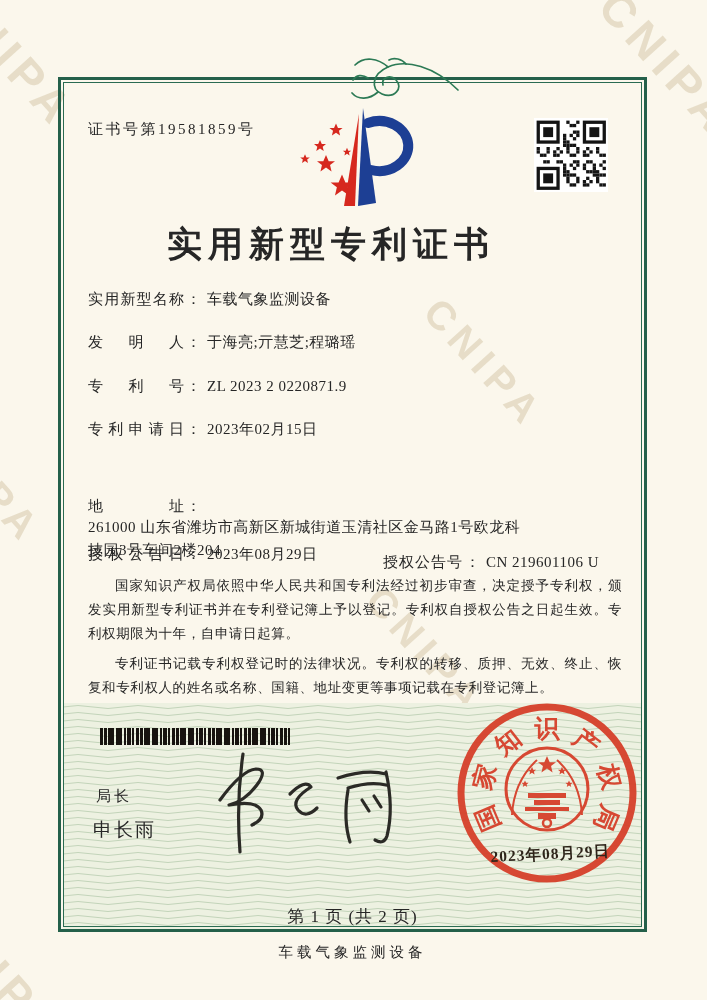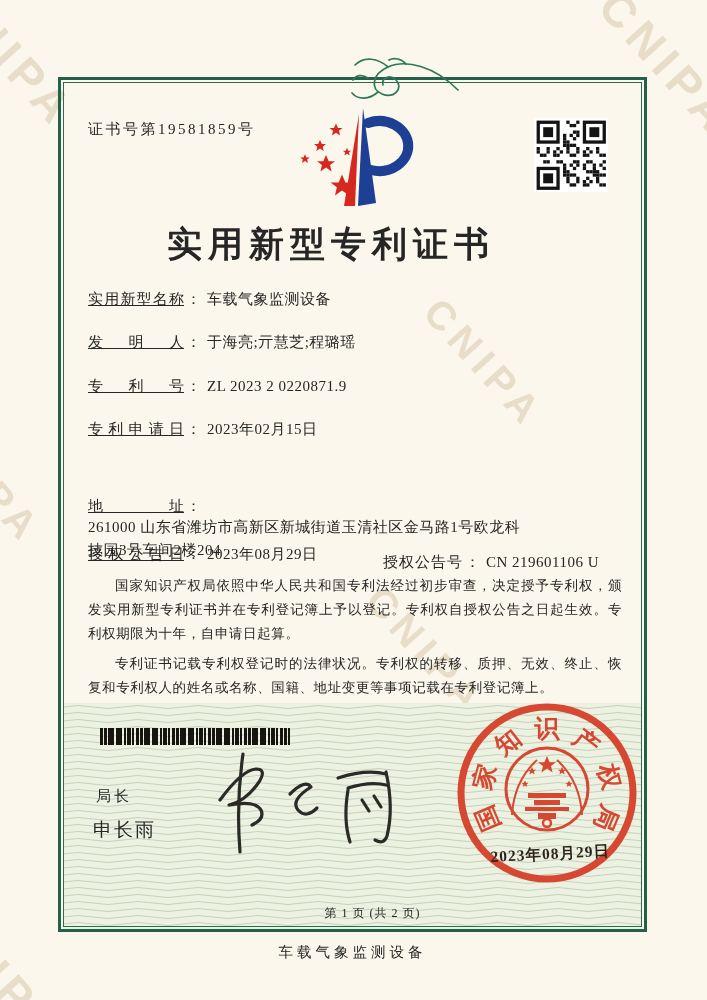--- a/index.html
+++ b/index.html
@@ -21,21 +21,21 @@
 
   .cert-no{position:absolute;left:88px;top:120px;font-size:15px;letter-spacing:2.5px;z-index:2;}
 
   .logo{position:absolute;left:292px;top:106px;width:140px;height:106px;z-index:2;}
   .qr{position:absolute;left:534px;top:118px;width:74px;height:74px;z-index:2;background:#fff;}
 
   .title{position:absolute;left:58px;top:221px;width:546px;text-align:center;
          font-size:35px;font-weight:bold;letter-spacing:6px;z-index:2;}
 
   .frow{position:absolute;left:88px;width:545px;font-size:15px;z-index:2;}
-  .flabel{display:inline-block;width:96px;text-align:justify;text-align-last:justify;vertical-align:top;text-decoration:underline;}
+  .flabel{display:inline-block;width:96px;text-align:justify;text-align-last:justify;vertical-align:top;}
   .flabel--compact{display:inline-block;width:auto;text-align:left;text-align-last:auto;letter-spacing:1px;vertical-align:top;}
   .fcolon{margin:0 6px 0 2px;}
   .fvalue{letter-spacing:.5px;}
   .wrap{display:inline-block;width:438px;line-height:23px;vertical-align:top;}
   .g2{position:absolute;left:295px;top:8px;}
 
   .paras{position:absolute;left:88px;top:574px;width:534px;z-index:2;}
   .paras p{margin:0 0 6px 0;font-size:13.5px;line-height:24px;text-indent:2em;
            letter-spacing:.6px;text-align:justify;}
 
@@ -49,21 +49,21 @@
      repeating-linear-gradient(90deg,#17130f 0 1px,transparent 1px 6px),
      repeating-linear-gradient(90deg,#17130f 0 3px,transparent 3px 9px);}
 
   .sig-title{position:absolute;left:96px;top:787px;font-size:15px;letter-spacing:3px;z-index:2;}
   .sig-name{position:absolute;left:93px;top:817px;font-size:19px;letter-spacing:2px;z-index:2;}
   .signature{position:absolute;left:190px;top:748px;width:215px;height:110px;z-index:2;}
 
   .seal{position:absolute;left:452px;top:698px;width:190px;height:190px;z-index:3;opacity:.95;}
 
   .pageinfo{position:absolute;left:58px;top:905px;width:589px;text-align:center;
-            font-size:12px;letter-spacing:1px;z-index:2;padding-left:20px;}
+            font-size:17px;letter-spacing:1px;z-index:2;}
   .footnote{position:absolute;left:58px;top:943px;width:589px;text-align:center;
             font-size:14.5px;letter-spacing:4px;z-index:2;}
 </style>
 </head>
 <body>
 
 <div class="page">
 
   <div class="wm" style="left:-30px;top:-28px">CNIPA</div>
   <div class="wm" style="left:628px;top:-20px">CNIPA</div>

